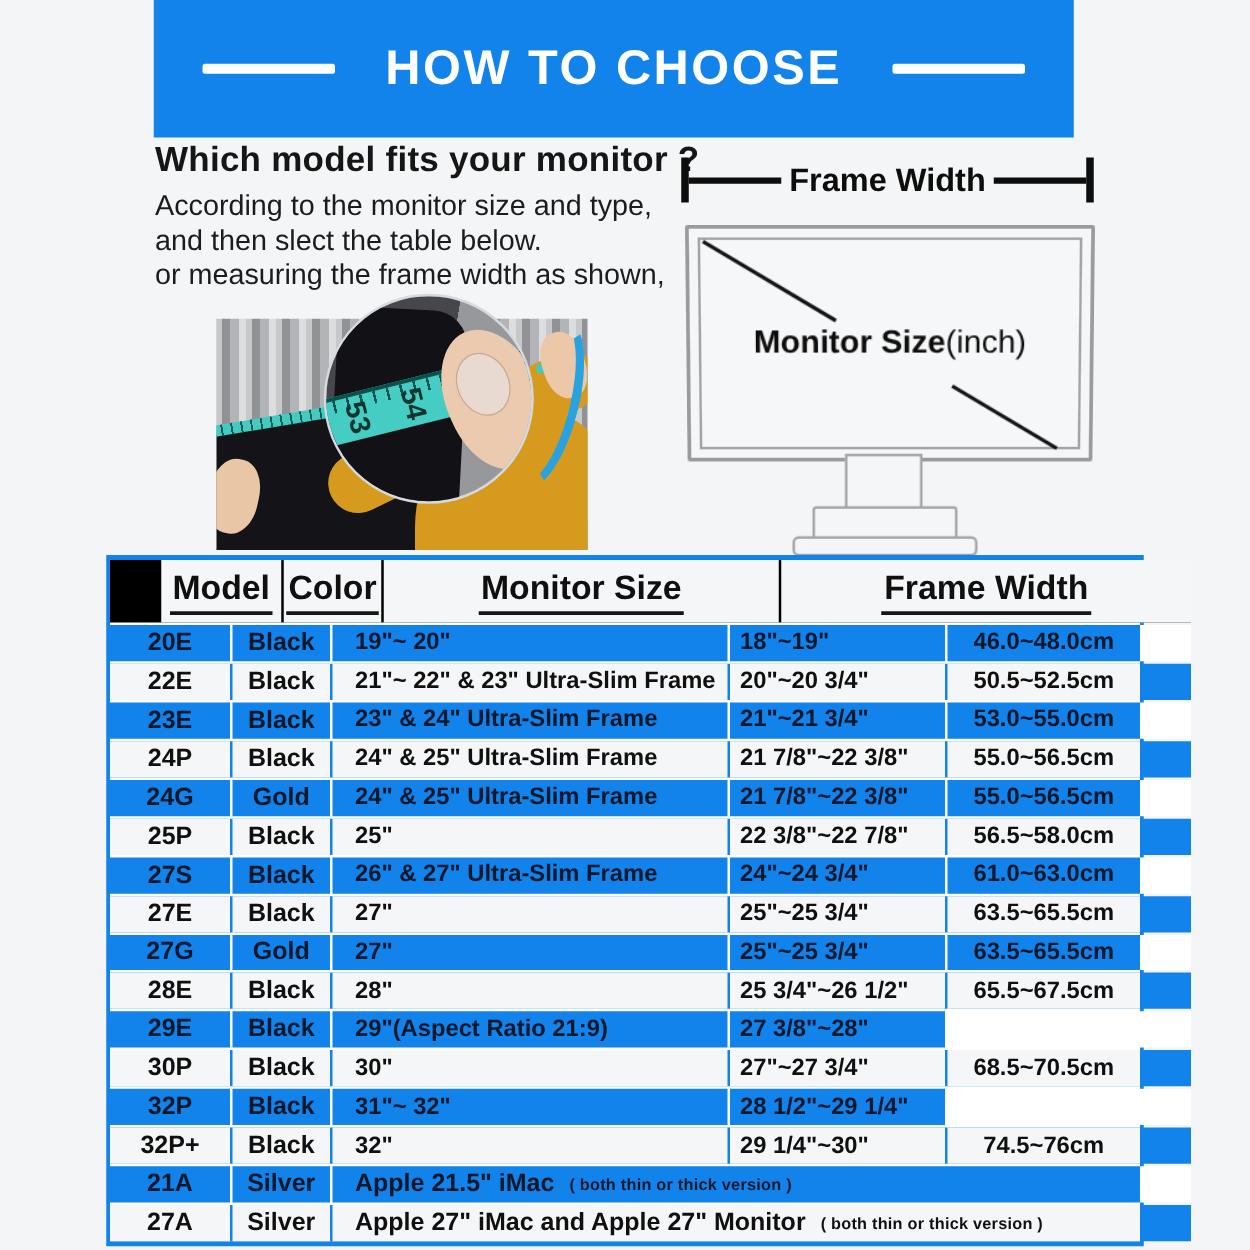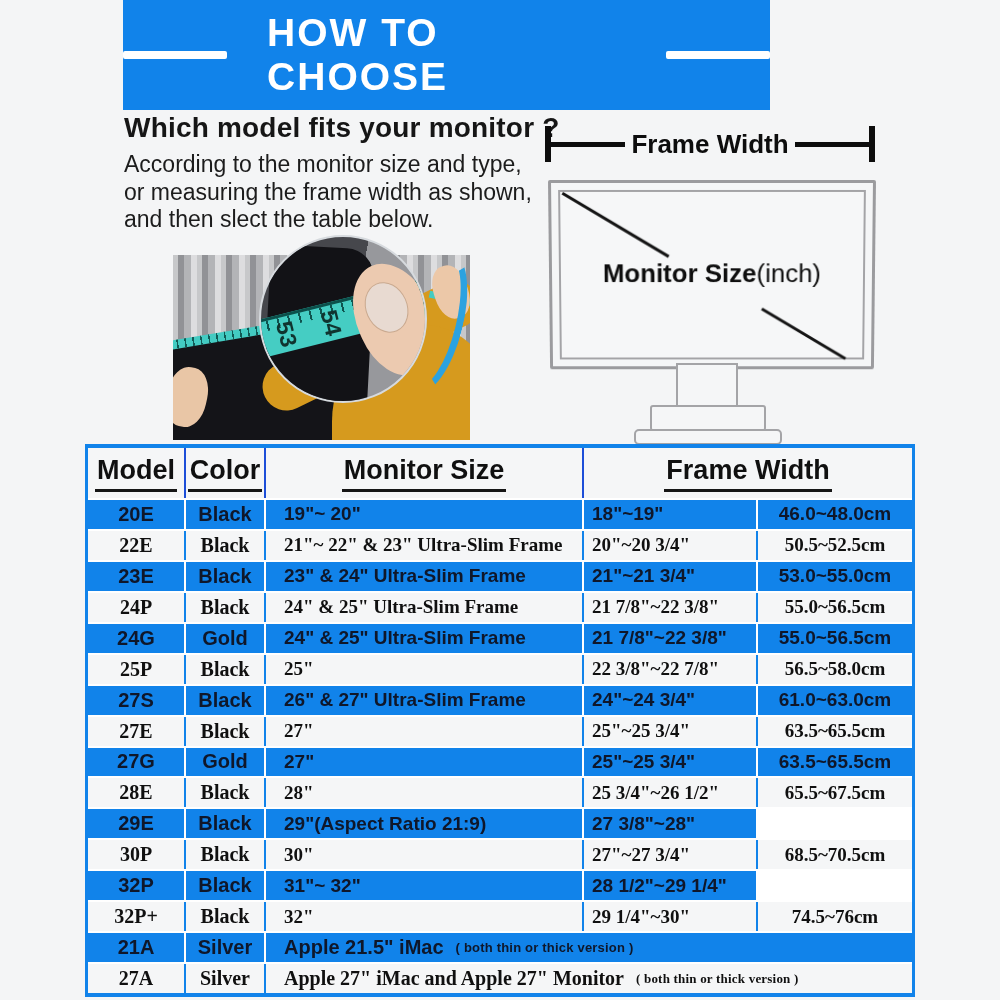--- a/index.html
+++ b/index.html
@@ -1,20 +1,20 @@
 <!DOCTYPE html>
 <html><head>
 <meta charset="utf-8">
 <style>
   html,body{margin:0;padding:0;background:#e9eaec;}
   body{font-family:"Liberation Sans",sans-serif;}
   #root{position:relative;width:1000px;height:1000px;background:#f4f5f6;overflow:hidden;margin:0 auto;}
 
   
-  .banner{position:absolute;left:123px;top:0;width:647px;height:110px;background:#1183ea;
+  .banner{position:absolute;left:123px;top:0;width:736px;height:110px;background:#1183ea;
           display:flex;align-items:center;justify-content:center;gap:40px;}
   .banner .dash{width:106px;height:8px;background:#ffffff;border-radius:2px;}
   .banner h1{margin:0;color:#ffffff;font-size:39px;font-weight:800;letter-spacing:2px;}
 
   
   .intro{position:absolute;left:124px;top:112px;width:440px;color:#161616;}
   .intro h2{margin:0 0 7px 0;font-size:28px;font-weight:800;letter-spacing:.2px;}
   .intro p{margin:0;font-size:23px;line-height:27.5px;color:#1c1c1c;}
 
   
@@ -64,25 +64,25 @@
      border-radius:50% 50% 46% 46%;transform:rotate(-24deg);}
   .mag-nail{position:absolute;left:14px;top:18px;width:40px;height:50px;background:#e8dad1;border:1px solid #c9a98f;border-radius:50%;}
   .crescent{position:absolute;left:232px;top:-6px;width:44px;height:132px;border:7px solid transparent;
      border-right-color:#2ba2e0;border-radius:50%;transform:rotate(14deg);}
 
   
   .table-wrap{position:absolute;left:85px;top:444px;width:830px;height:553px;background:#1183ea;
      padding:4px 3px;box-sizing:border-box;}
   .tbl{display:grid;grid-template-rows:50px repeat(16,minmax(0,1fr));row-gap:2px;height:100%;background:#ffffff;}
   .trow{display:grid;grid-template-columns:96px 78px 316px 172px 154px;column-gap:2px;}
-  .trow.header{background:#1d4ed8;}
+  .trow.header{background:#000000;padding-left:41px;}
   .trow.header .cell{background:#f5f6f7;}
   .trow.blue{background:#ffffff;}
   .trow.blue .cell{background:#1183ea;color:#0f172a;}
-  .trow.light{background:#1183ea;font-family:Liberation Serif, serif;}
+  .trow.light{background:#1183ea;}
   .trow.light .cell{background:#f5f6f7;color:#101010;}
   .cell{display:flex;align-items:center;justify-content:center;font-weight:700;font-size:20px;overflow:hidden;white-space:nowrap;}
   .hc{font-size:27px;font-weight:800;color:#101010;}
   .hc .hul{border-bottom:3px solid #161616;padding:0 2px 3px 2px;}
   .h-fw{grid-column:4 / 6;}
   .c-size{justify-content:flex-start;padding-left:18px;font-size:19px;}
   .c-in{justify-content:flex-start;padding-left:8px;font-size:19px;}
   .c-cm{font-size:19px;}
   .c-wide{grid-column:3 / 6;}
   .apple-main{font-size:20px;font-weight:700;}
@@ -95,22 +95,22 @@
 
   <div class="banner">
     <span class="dash"></span>
     <h1>HOW TO CHOOSE</h1>
     <span class="dash"></span>
   </div>
 
   <div class="intro">
     <h2>Which model fits your monitor ?</h2>
     <p>According to the monitor size and type,</p>
+    <p>and then slect the table below.</p>
     <p>or measuring the frame width as shown,</p>
-    <p>and then slect the table below.</p>
   </div>
 
   <div class="dim">
     <span class="tick"></span>
     <span class="dline"></span>
     <span class="dlabel">Frame Width</span>
     <span class="dline"></span>
     <span class="tick"></span>
   </div>
 

